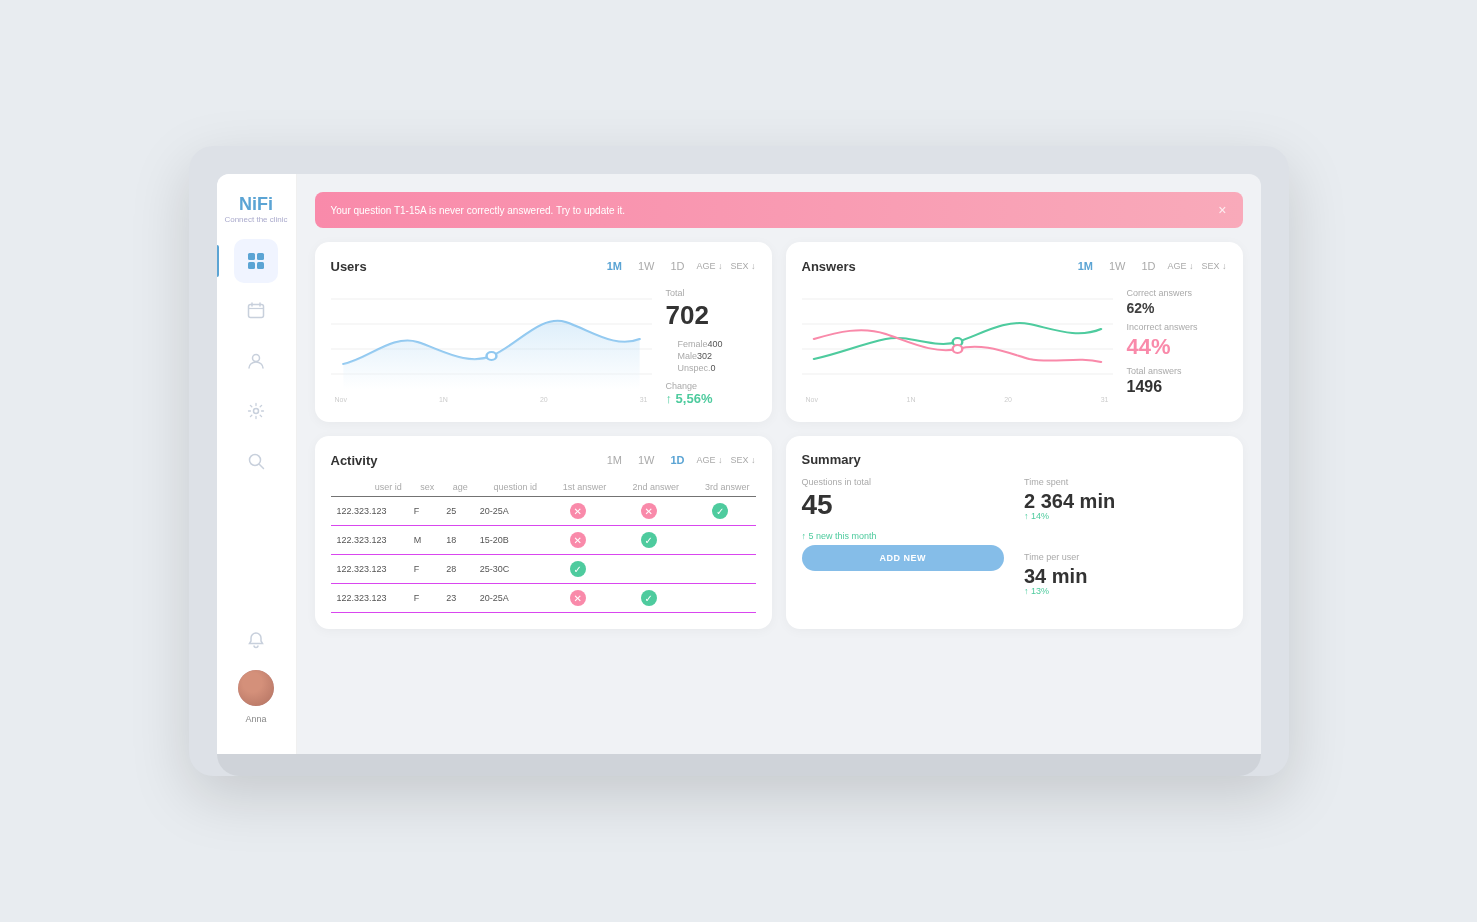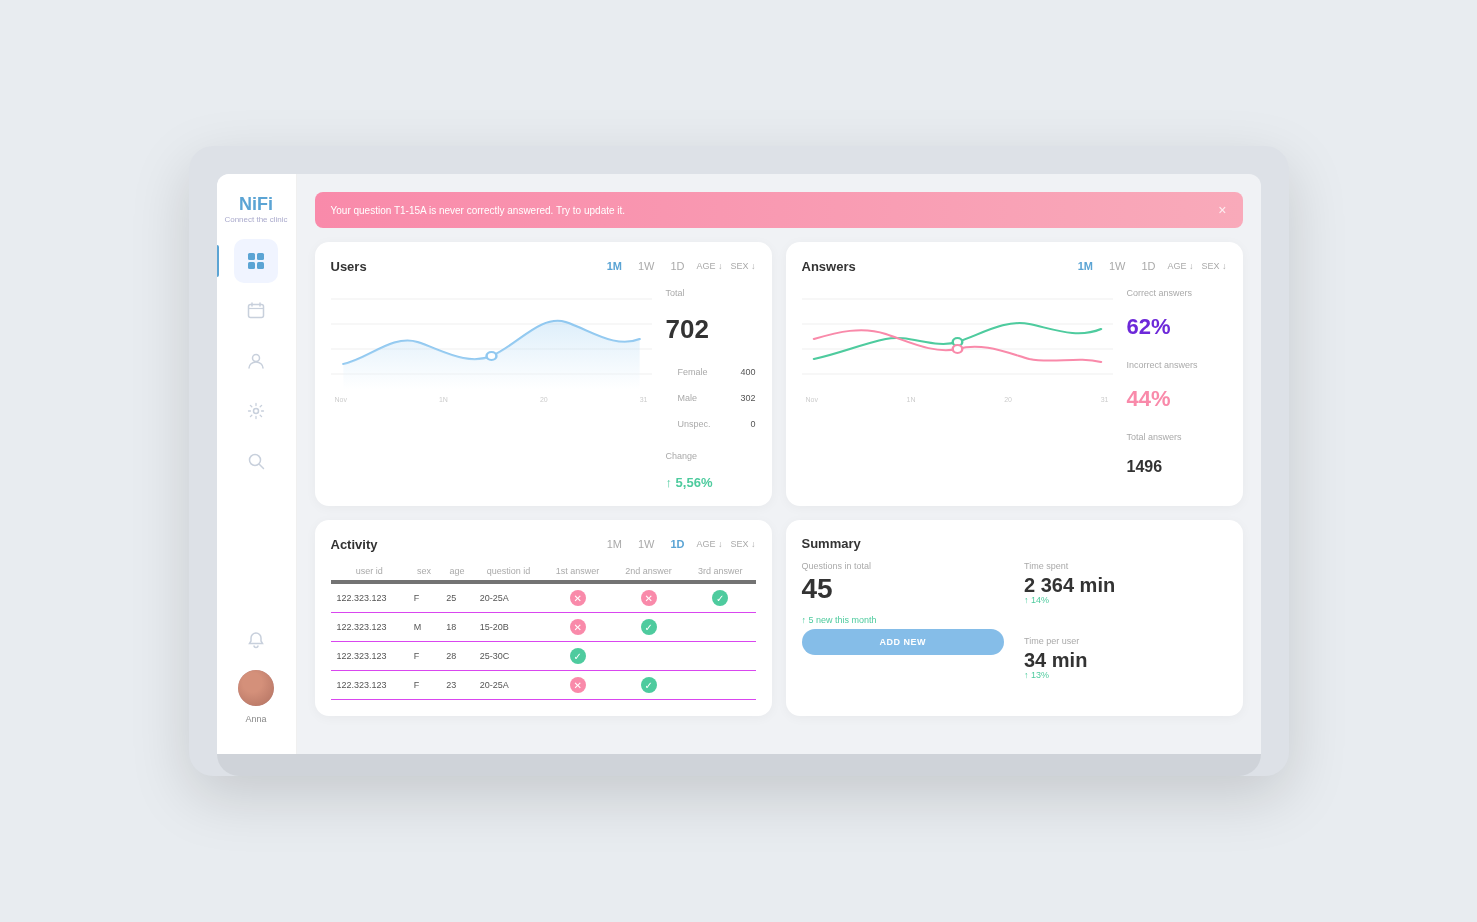--- a/index.html
+++ b/index.html
@@ -192,36 +192,34 @@
     .chart-svg-wrap {
       flex: 1;
       height: 110px;
     }
     .chart-legend {
       min-width: 90px;
       display: flex;
       flex-direction: column;
       justify-content: flex-start;
       padding-top: 4px;
-      gap: 14px;
     }
     .legend-total-label {
       font-size: 9px;
       color: #aaa;
       margin-bottom: 2px;
     }
     .legend-total-value {
       font-size: 26px;
       font-weight: 700;
       color: #333;
       margin-bottom: 8px;
     }
     .legend-row {
       display: flex;
-      justify-content: space-between;
       font-size: 9px;
       color: #aaa;
       margin-bottom: 2px;
       padding-left: 12px;
     }
     .legend-row span:last-child {
       color: #555;
       font-weight: 500;
     }
     .legend-change-label {
@@ -238,23 +236,23 @@
     
     .answers-legend {
       min-width: 100px;
     }
     .pct-correct {
       font-size: 9px;
       color: #aaa;
       margin-bottom: 2px;
     }
     .pct-correct-val {
-      font-size: 22px;
+      font-size: 14px;
       font-weight: 700;
-      color: #6d28d9;
+      color: #404040;
       margin-bottom: 6px;
     }
     .pct-incorrect {
       font-size: 9px;
       color: #aaa;
       margin-bottom: 2px;
     }
     .pct-incorrect-val {
       font-size: 22px;
       font-weight: 700;
@@ -274,23 +272,23 @@
 
     
     .activity-table {
       width: 100%;
       border-collapse: collapse;
       font-size: 9px;
     }
     .activity-table th {
       color: #aaa;
       font-weight: 500;
-      text-align: center;
+      text-align: right;
       padding: 4px 6px;
-      border-bottom: 4px solid #737373;
+      border-bottom: 1px solid #737373;
     }
     .activity-table td {
       padding: 6px 6px;
       color: #555;
       border-bottom: 1px solid #d946ef;
       text-align: left;
     }
     .activity-table td.center { text-align: center; }
     .icon-circle {
       width: 16px;

